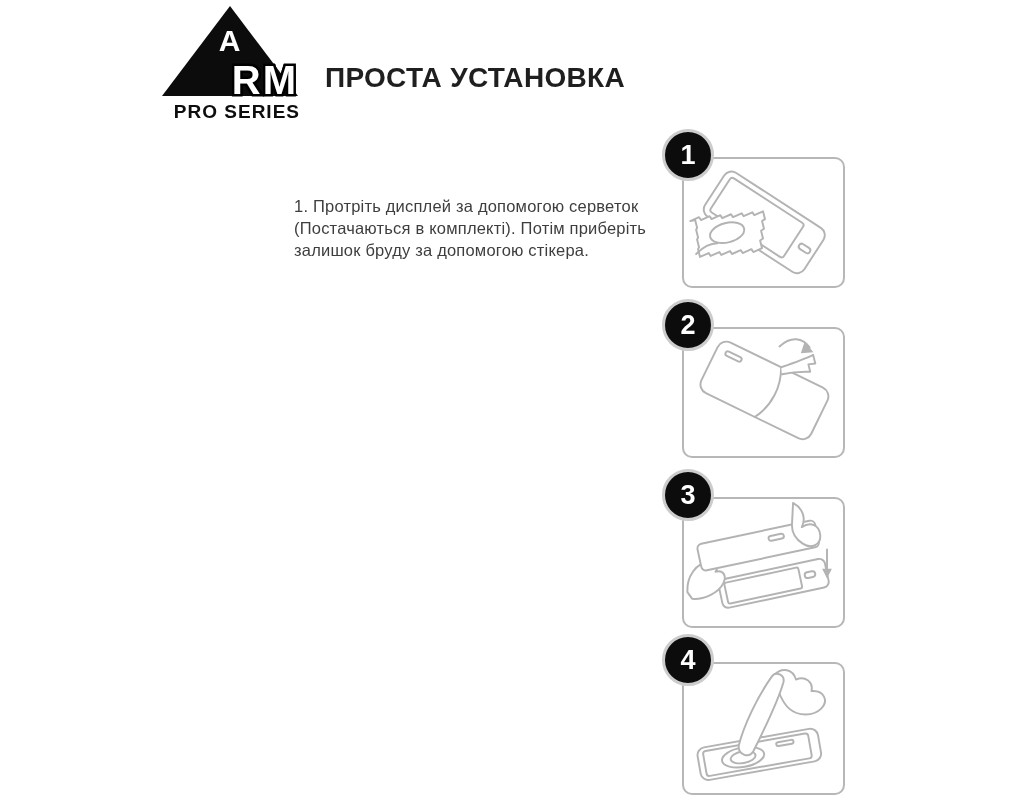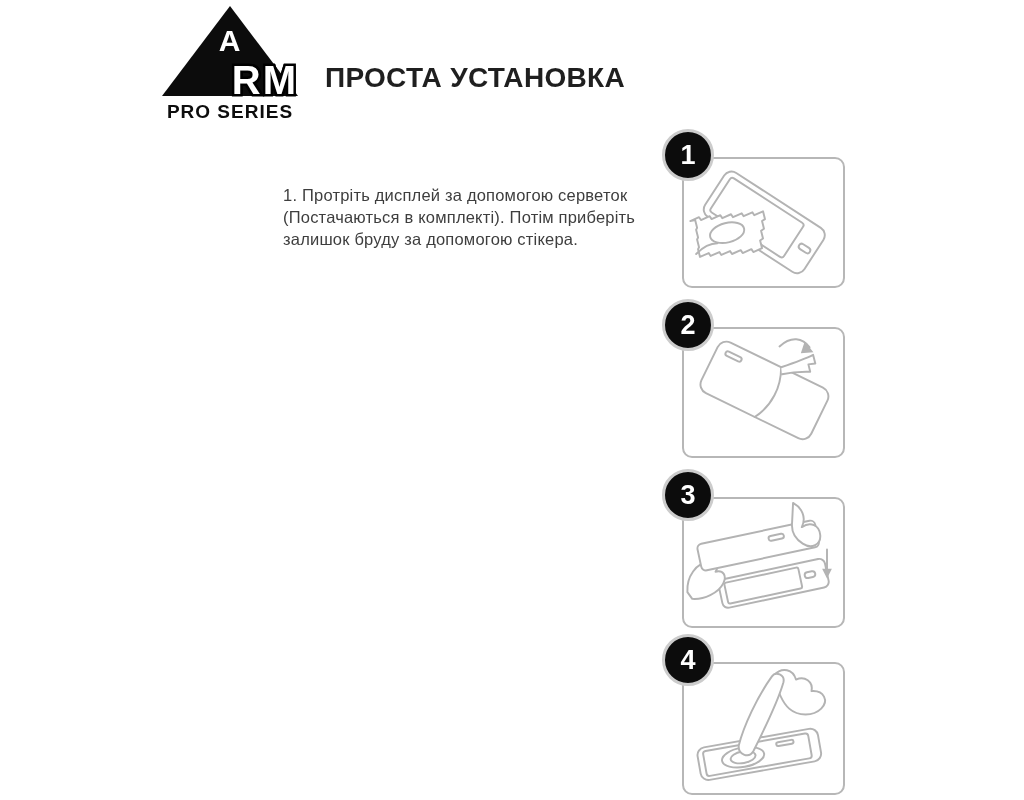--- a/index.html
+++ b/index.html
@@ -15,29 +15,29 @@
   .logo{position:absolute;left:160px;top:4px;width:140px;height:118px}
   .tri{position:absolute;left:2px;top:2px;width:136px;height:90px;background:var(--logo-bg);
        clip-path:polygon(50% 0,100% 100%,0 100%)}
   .logo-a{position:absolute;left:2px;top:22px;width:136px;text-align:center;color:#fff;
           font-size:30px;font-weight:800;line-height:1;letter-spacing:1px}
   .logo-rm{position:absolute;left:2px;top:56px;width:136px;text-align:right;color:#fff;
            font-size:40px;font-weight:800;line-height:1;letter-spacing:2px;
            -webkit-text-stroke:5px #000;paint-order:stroke fill;
            text-shadow:-2px -2px 0 #000,2px -2px 0 #000,-2px 2px 0 #000,2px 2px 0 #000,
                        0 -2px 0 #000,0 2px 0 #000,-2px 0 0 #000,2px 0 0 #000}
-  .logo-series{position:absolute;left:0;top:98px;width:140px;text-align:center;color:#0d0d0d;
+  .logo-series{position:absolute;left:0;top:98px;width:140px;text-align:right;color:#0d0d0d;
                font-size:19px;font-weight:800;line-height:1;letter-spacing:1px;white-space:nowrap}
 
   
   .title{position:absolute;left:313px;top:50px;margin:12px;color:var(--title-text);
          font-size:28px;font-weight:800;letter-spacing:.3px;white-space:nowrap}
 
   
-  .step-text{position:absolute;margin:0;color:var(--body-text);font-size:16.5px;
+  .step-text{position:absolute;margin:11px;color:var(--body-text);font-size:16.5px;
              line-height:22px;letter-spacing:.2px;white-space:pre-line}
   .t1{left:283px;top:184px} .t2{left:283px;top:381px}
   .t3{left:283px;top:524px} .t4{left:283px;top:691px}
 
   
   .illus{position:absolute;left:682px;width:163px;height:131px;background:#fff;
          border:2px solid var(--box-border);border-radius:10px}
   .p1{top:157px} .p2{top:327px} .p3{top:497px} .p4{top:662px;height:133px}
   .illus svg{position:absolute;left:0;top:0;width:100%;height:100%;color:var(--line-art);overflow:visible}
   .illus svg *{fill:none;stroke:currentColor;stroke-width:2;stroke-linecap:round;stroke-linejoin:round}

